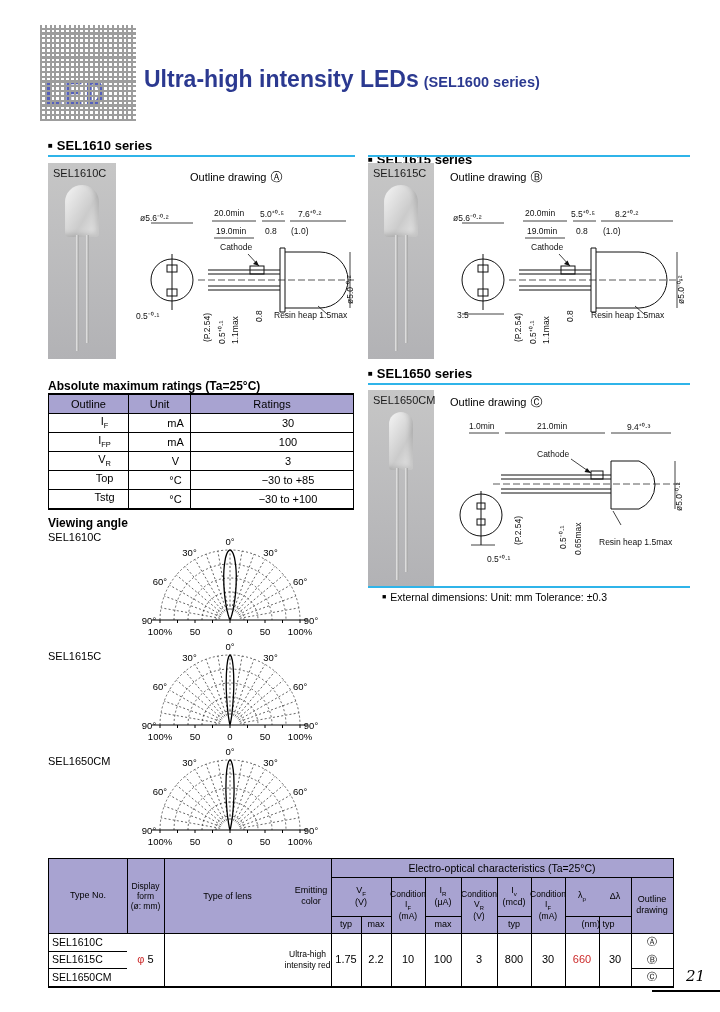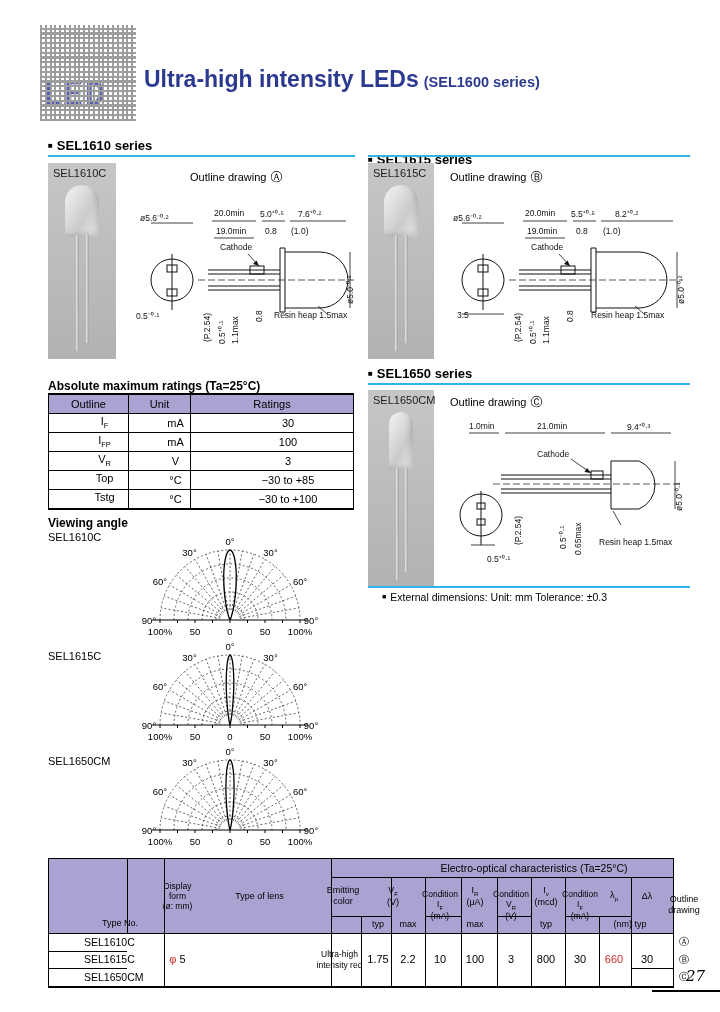--- a/index.html
+++ b/index.html
@@ -46,21 +46,21 @@
   .va-label{position:absolute;left:48px;font-size:11px;}
   .polar{position:absolute;width:270px;height:100px;}
   .plbl{position:absolute;transform:translateX(-50%);font-size:9.5px;white-space:nowrap;}
   
   .eo{position:absolute;left:48px;top:858px;width:624px;height:127px;
       border:1.5px solid #000;border-bottom-width:2.5px;font-size:9px;}
   .eo .bg{position:absolute;left:0;top:0;width:624px;height:74px;background:#a8a3d1;}
   .eo .v{position:absolute;width:1px;background:#000;}
   .eo .h{position:absolute;height:1px;background:#000;}
   .eo .c{position:absolute;display:flex;flex-direction:column;align-items:center;justify-content:center;
-         text-align:center;line-height:1.2;padding-left:32px;}
+         text-align:center;line-height:1.2;}
   .eo .c.left{align-items:flex-start;text-align:left;}
   .eo .val{font-size:11px;}
   .eo .small{font-size:8px;}
   .red{color:#cc2a2a;}
   .pageno{position:absolute;left:686px;top:967px;font-family:"DejaVu Serif",serif;
           font-style:italic;font-size:15px;}
   .pgline{position:absolute;left:652px;top:990px;width:68px;height:1.5px;background:#000;}
   svg{display:block;}
 </style>
 </head>
@@ -464,21 +464,21 @@
     <div class="h" style="left:282px;top:18px;width:342px;"></div>
     <div class="h" style="left:282px;top:57px;width:60px;"></div>
     <div class="h" style="left:376px;top:57px;width:36px;"></div>
     <div class="h" style="left:448px;top:57px;width:34px;"></div>
     <div class="h" style="left:516px;top:57px;width:66px;"></div>
     <div class="h" style="left:0;top:74px;width:624px;"></div>
     <div class="h" style="left:0;top:92px;width:78px;"></div>
     <div class="h" style="left:0;top:109px;width:78px;"></div>
     <div class="h" style="left:582px;top:109px;width:42px;"></div>
 
-    <div class="c" style="left:0;top:0;width:78px;height:72px;margin-top:28px;">Type No.</div>
+    <div class="c" style="left:0;top:0;width:78px;height:72px;">Type No.</div>
     <div class="c" style="left:78px;top:0;width:37px;height:74px;font-size:8.5px;">
       <span>Display</span>
         <span>form</span>
         <span>(ø: mm)</span>
     </div>
     <div class="c" style="left:115px;top:0;width:127px;height:74px;">Type of lens</div>
     <div class="c" style="left:242px;top:0;width:40px;height:74px;">
       <span>Emitting</span>
         <span>color</span>
     </div>
@@ -541,16 +541,16 @@
     <div class="c val" style="left:412px;top:74px;width:36px;height:53px;">3</div>
     <div class="c val" style="left:448px;top:74px;width:34px;height:53px;">800</div>
     <div class="c val" style="left:482px;top:74px;width:34px;height:53px;">30</div>
     <div class="c val red" style="left:516px;top:74px;width:34px;height:53px;">660</div>
     <div class="c val" style="left:550px;top:74px;width:32px;height:53px;">30</div>
     <div class="c" style="left:582px;top:74px;width:42px;height:18px;font-size:10px;">Ⓐ</div>
     <div class="c" style="left:582px;top:92px;width:42px;height:17px;font-size:10px;">Ⓑ</div>
     <div class="c" style="left:582px;top:109px;width:42px;height:18px;font-size:10px;">Ⓒ</div>
   </div>
 
-  <div class="pageno">27</div>
+  <div class="pageno">21</div>
   <div class="pgline"></div>
 
 </div>
 
 </body></html>

